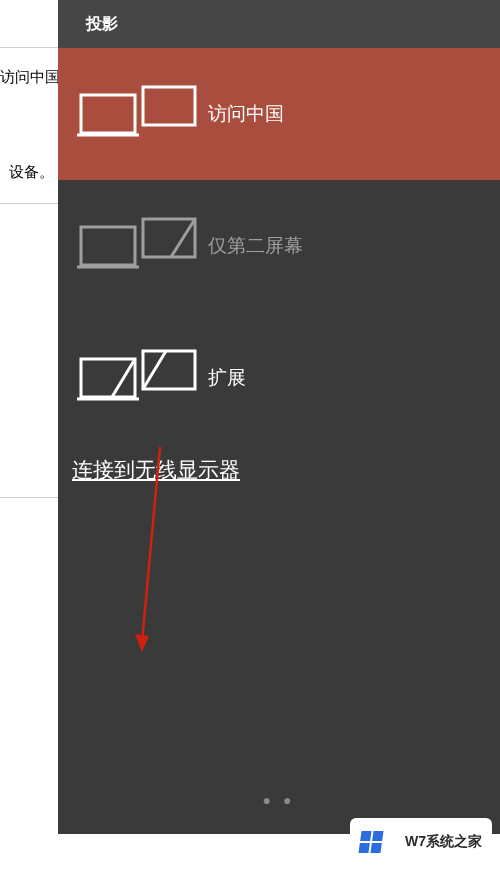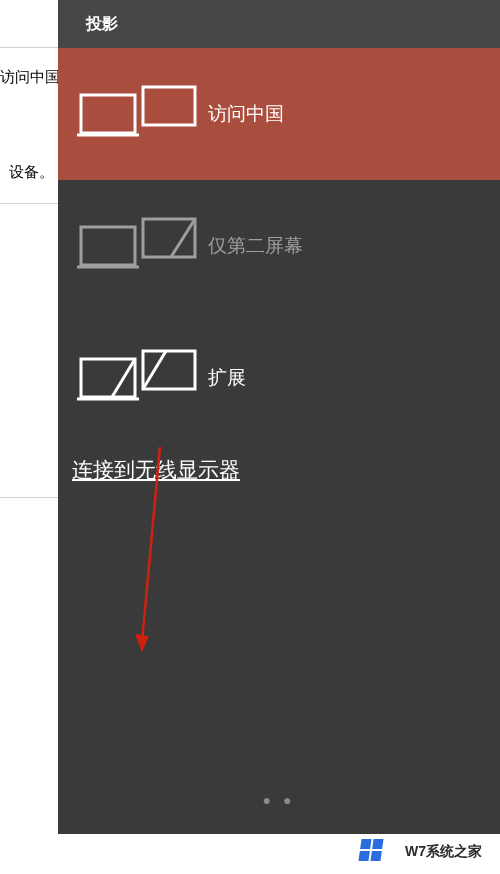--- a/index.html
+++ b/index.html
@@ -116,24 +116,24 @@
       position: absolute;
       left: 118px;
       top: 442px;
       pointer-events: none;
     }
     .watermark {
       position: absolute;
       right: 8px;
       bottom: 8px;
       display: flex;
-      align-items: flex-end;
+      align-items: center;
       background: #ffffff;
       border-radius: 6px;
-      padding: 5px 10px;
+      padding: 13px 10px;
       font-size: 14px;
       color: #2b2b2b;
       font-weight: 600;
       gap: 17px;
     }
     .watermark-logo {
       width: 22px;
       height: 22px;
       margin-right: 6px;
       display: grid;

